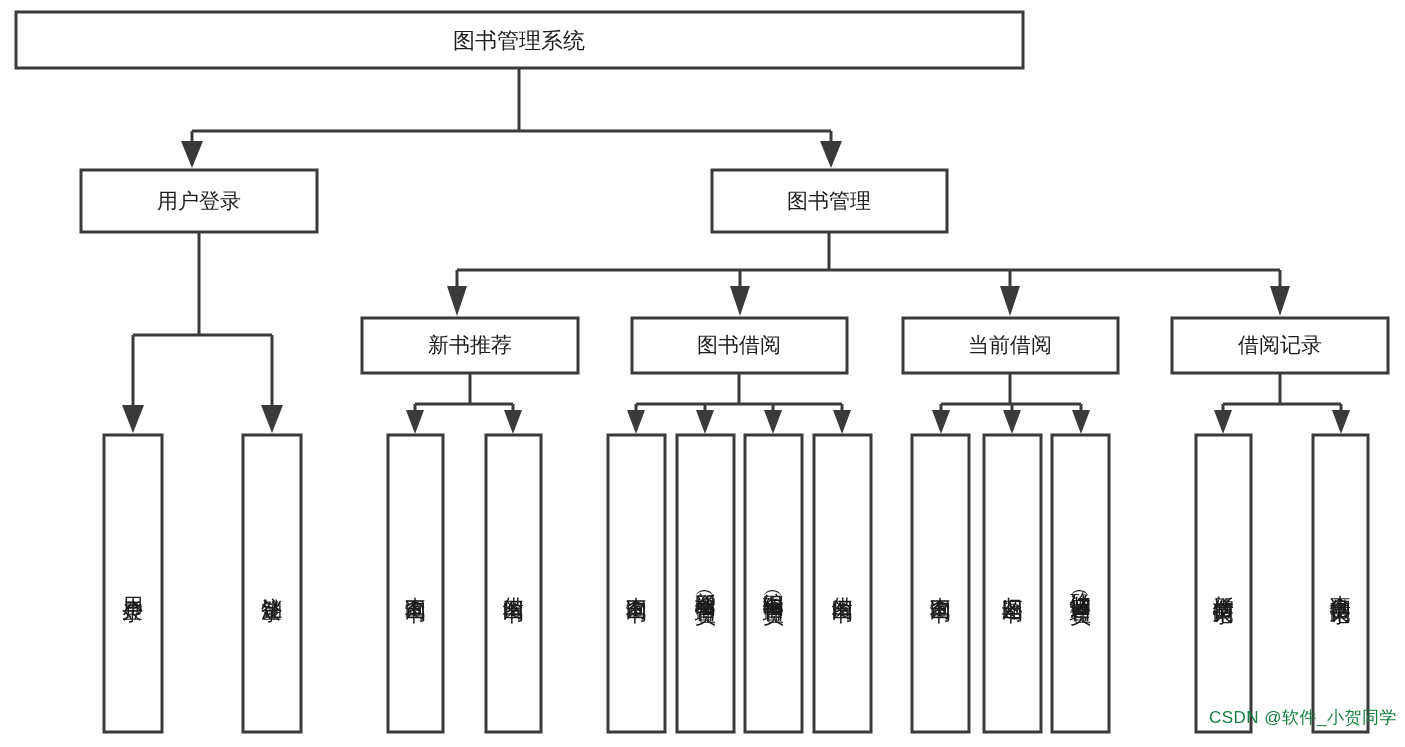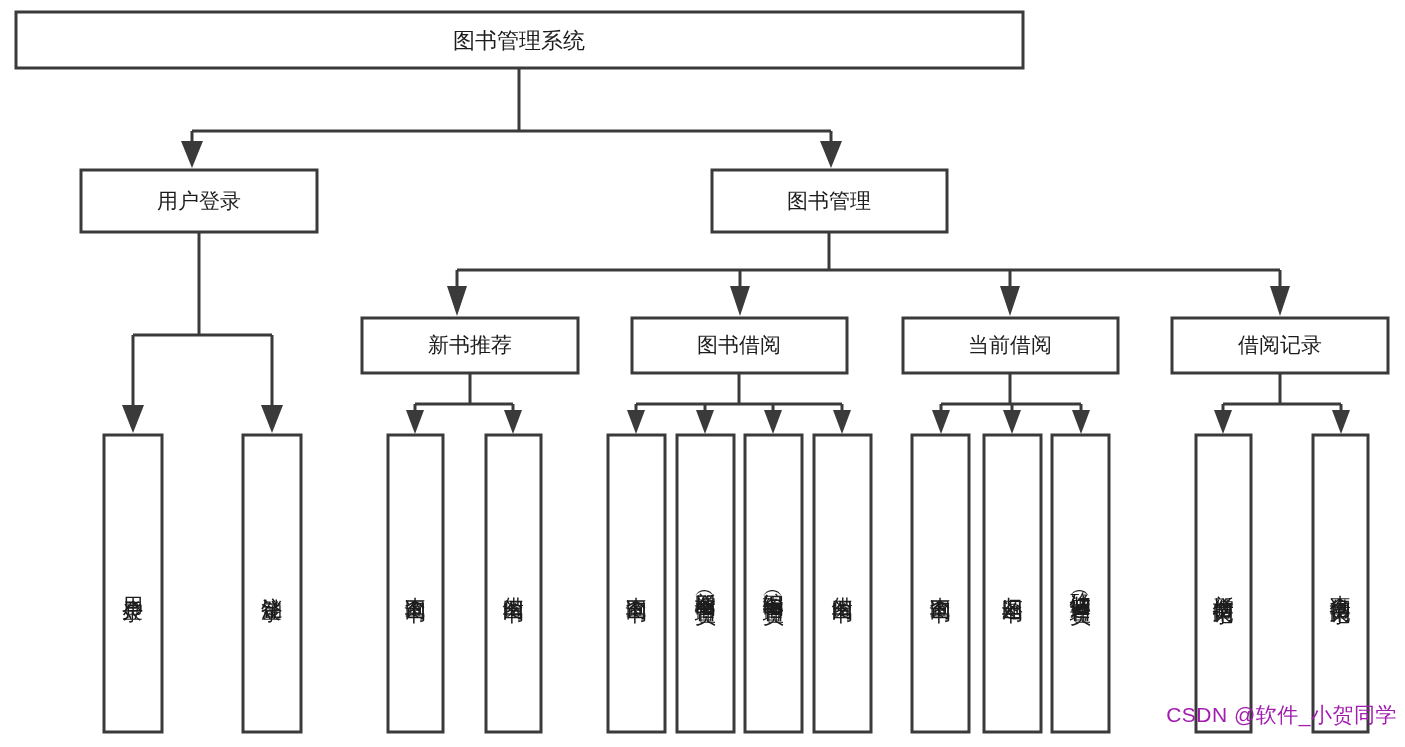--- a/index.html
+++ b/index.html
@@ -71,22 +71,22 @@
     color: #1c1c1c;
     letter-spacing: 2px;
     white-space: nowrap;
     text-align: center;
   }
   .watermark {
     position: absolute;
     right: 8px;
     bottom: 4px;
     font-family: "Liberation Sans", "DejaVu Sans", sans-serif;
-    font-size: 21px;
-    color: #a21caf;
+    font-size: 17px;
+    color: #15803d;
     letter-spacing: 0.5px;
     white-space: nowrap;
     margin-top: 32px;
   }
 </style>
 </head>
 <body>
 
 <div id="diagram-root">
 

